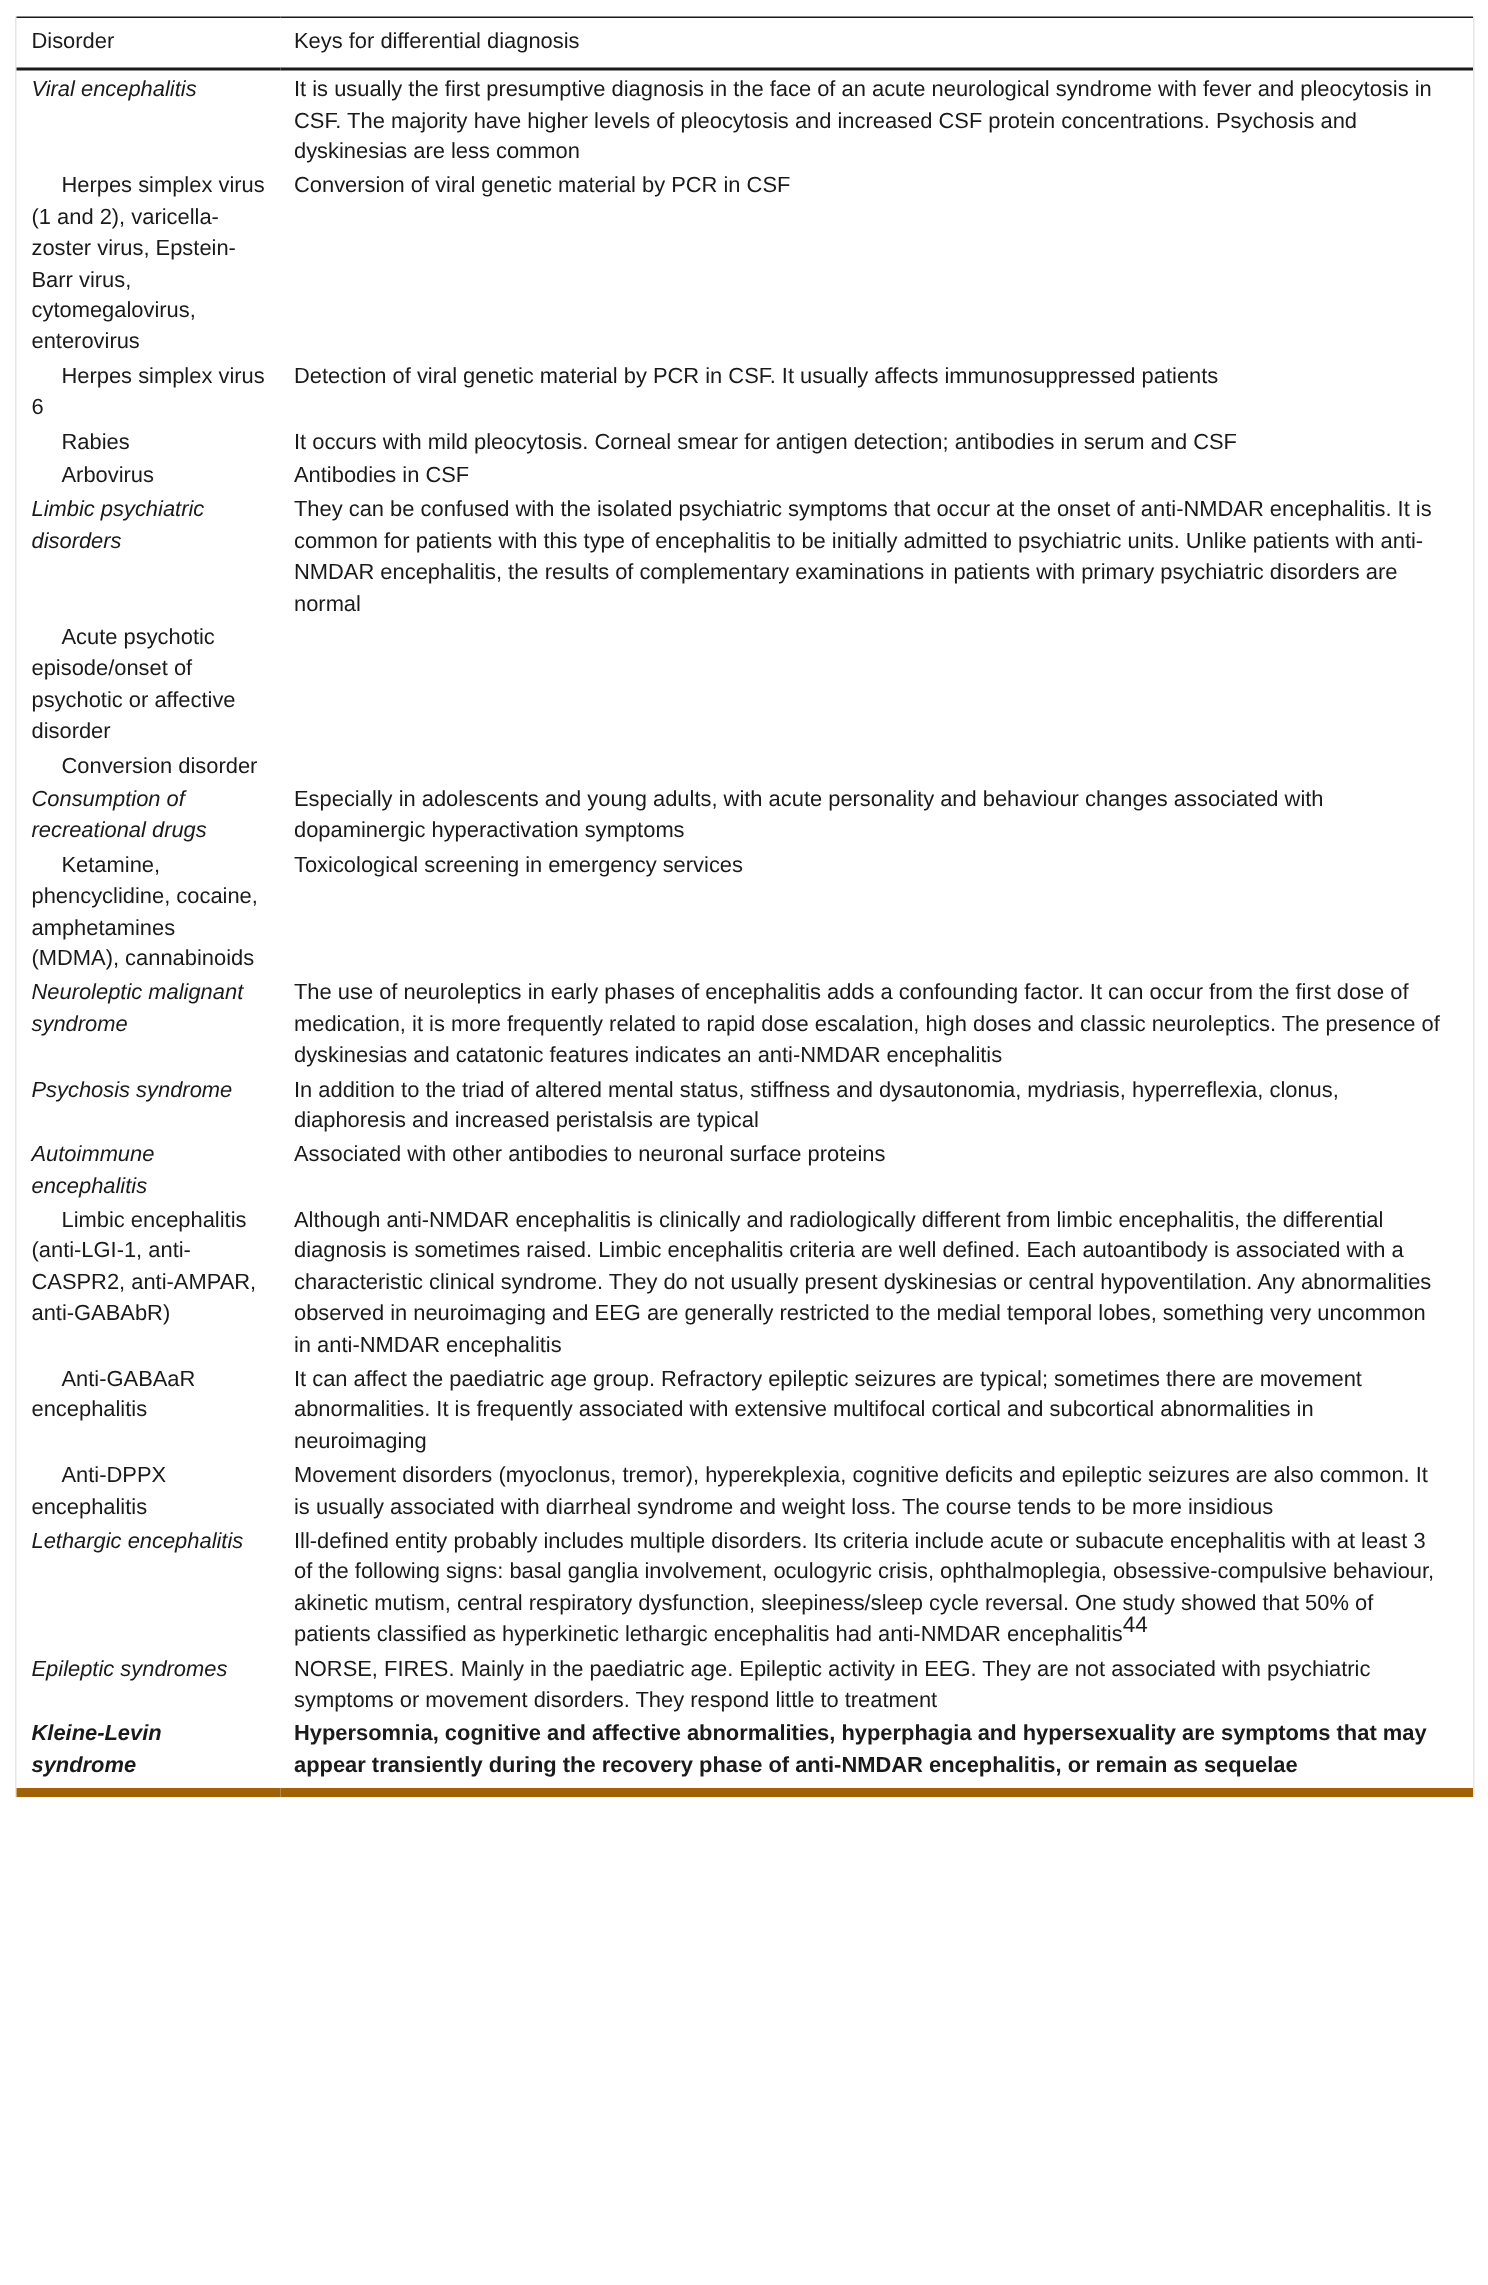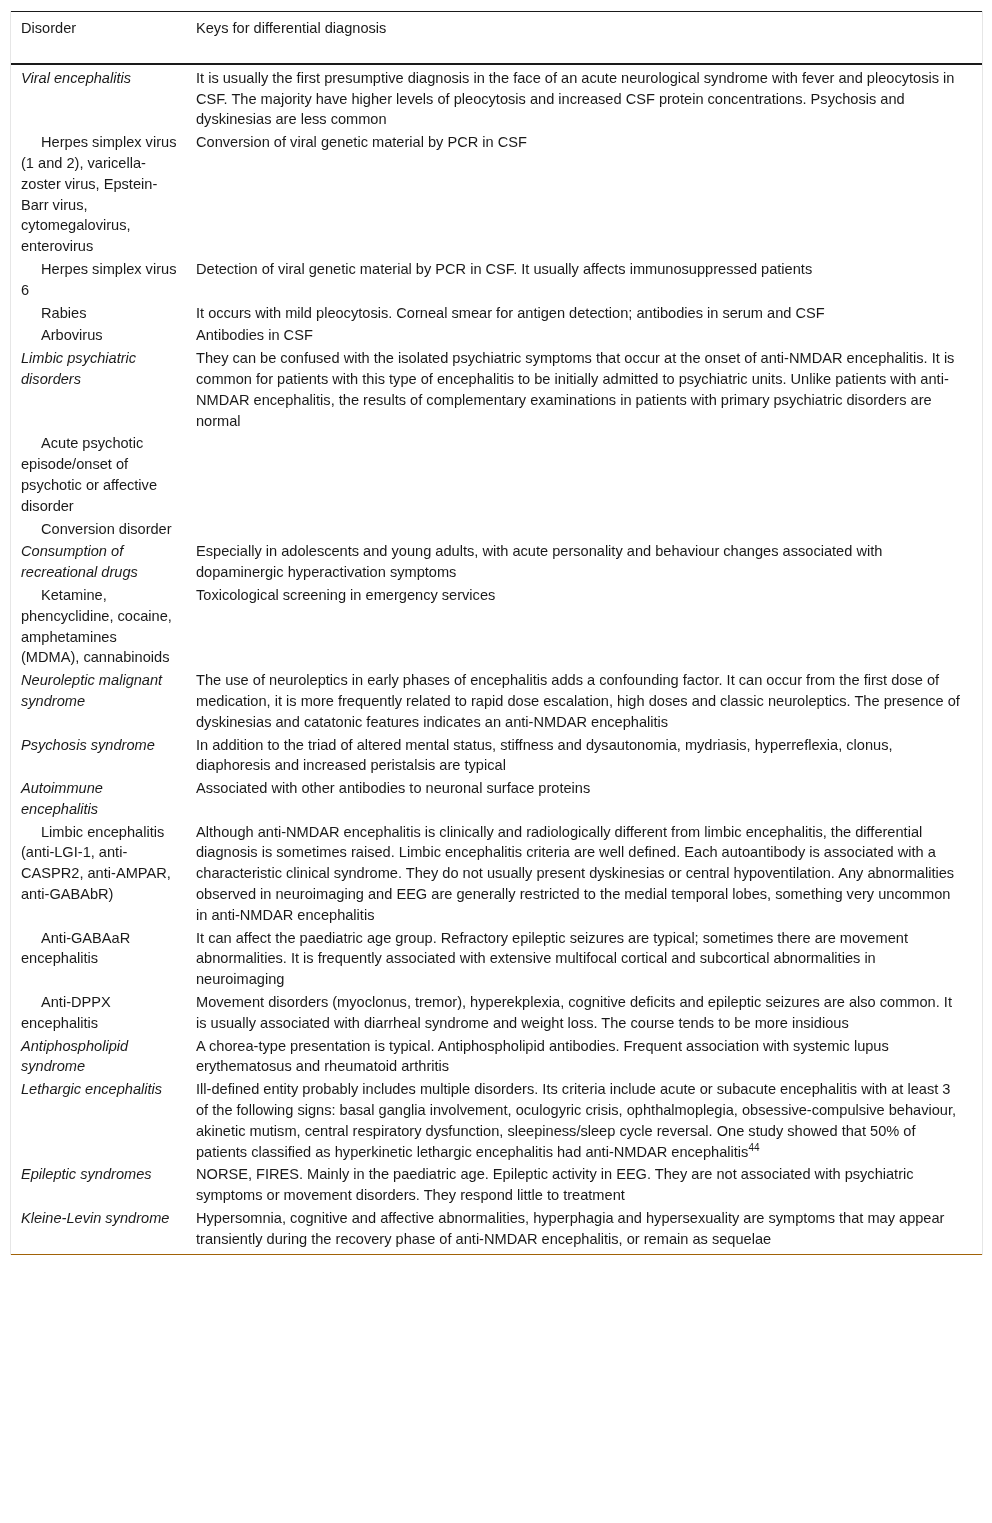--- a/index.html
+++ b/index.html
@@ -26,38 +26,38 @@
     table {
       width: 100%;
       border-collapse: collapse;
       table-layout: fixed;
     }
     col.c1 { width: 176px; }
     col.c2 { width: auto; }
     thead th {
       text-align: left;
       font-weight: normal;
-      padding: 6px 10px 24px 10px;
+      padding: 6px 10px 6px 10px;
       line-height: 20.8px;
       border-top: 1px solid #1a1a1a;
       border-bottom: 2px solid #1a1a1a;
       vertical-align: top;
     }
     thead th.c2h { padding-left: 9px; }
     tbody td {
       vertical-align: top;
       line-height: 20.8px;
       padding: 1px 10px 1px 10px;
     }
     tbody td.key { padding-left: 9px; padding-right: 20px; }
     tbody tr:first-child td { padding-top: 3px; }
-    tbody tr:last-child td { padding-bottom: 4px; border-bottom: 1px solid #a16207; }
+    tbody tr:last-child td { padding-bottom: 4px; border-bottom: 6px solid #a16207; font-weight: bold; }
     td.dis.category { font-style: italic; }
     td.dis.sub { text-indent: 20px; }
-    sup { font-size: 10px; line-height: 0; vertical-align: super; }
+    sup { font-size: 15px; line-height: 0; vertical-align: super; }
   </style>
 </head>
 <body>
 
 <div class="table-wrap">
   <table>
     <colgroup>
         <col class="c1">
         <col class="c2">
       </colgroup>
@@ -126,24 +126,20 @@
         </tr>
         <tr>
           <td class="dis sub">Anti-GABAaR encephalitis</td>
           <td class="key"><span>It can affect the paediatric age group. Refractory epileptic seizures are typical; sometimes there are movement abnormalities. It is frequently associated with extensive multifocal cortical and subcortical abnormalities in neuroimaging</span></td>
         </tr>
         <tr>
           <td class="dis sub">Anti-DPPX encephalitis</td>
           <td class="key"><span>Movement disorders (myoclonus, tremor), hyperekplexia, cognitive deficits and epileptic seizures are also common. It is usually associated with diarrheal syndrome and weight loss. The course tends to be more insidious</span></td>
         </tr>
         <tr>
-          <td class="dis category">Antiphospholipid syndrome</td>
-          <td class="key"><span>A chorea-type presentation is typical. Antiphospholipid antibodies. Frequent association with systemic lupus erythematosus and rheumatoid arthritis</span></td>
-        </tr>
-        <tr>
           <td class="dis category">Lethargic encephalitis</td>
           <td class="key"><span>Ill-defined entity probably includes multiple disorders. Its criteria include acute or subacute encephalitis with at least 3 of the following signs: basal ganglia involvement, oculogyric crisis, ophthalmoplegia, obsessive-compulsive behaviour, akinetic mutism, central respiratory dysfunction, sleepiness/sleep cycle reversal. One study showed that 50% of patients classified as hyperkinetic lethargic encephalitis had anti-NMDAR encephalitis</span><sup>44</sup></td>
         </tr>
         <tr>
           <td class="dis category">Epileptic syndromes</td>
           <td class="key"><span>NORSE, FIRES. Mainly in the paediatric age. Epileptic activity in EEG. They are not associated with psychiatric symptoms or movement disorders. They respond little to treatment</span></td>
         </tr>
         <tr>
           <td class="dis category">Kleine-Levin syndrome</td>
           <td class="key"><span>Hypersomnia, cognitive and affective abnormalities, hyperphagia and hypersexuality are symptoms that may appear transiently during the recovery phase of anti-NMDAR encephalitis, or remain as sequelae</span></td>

